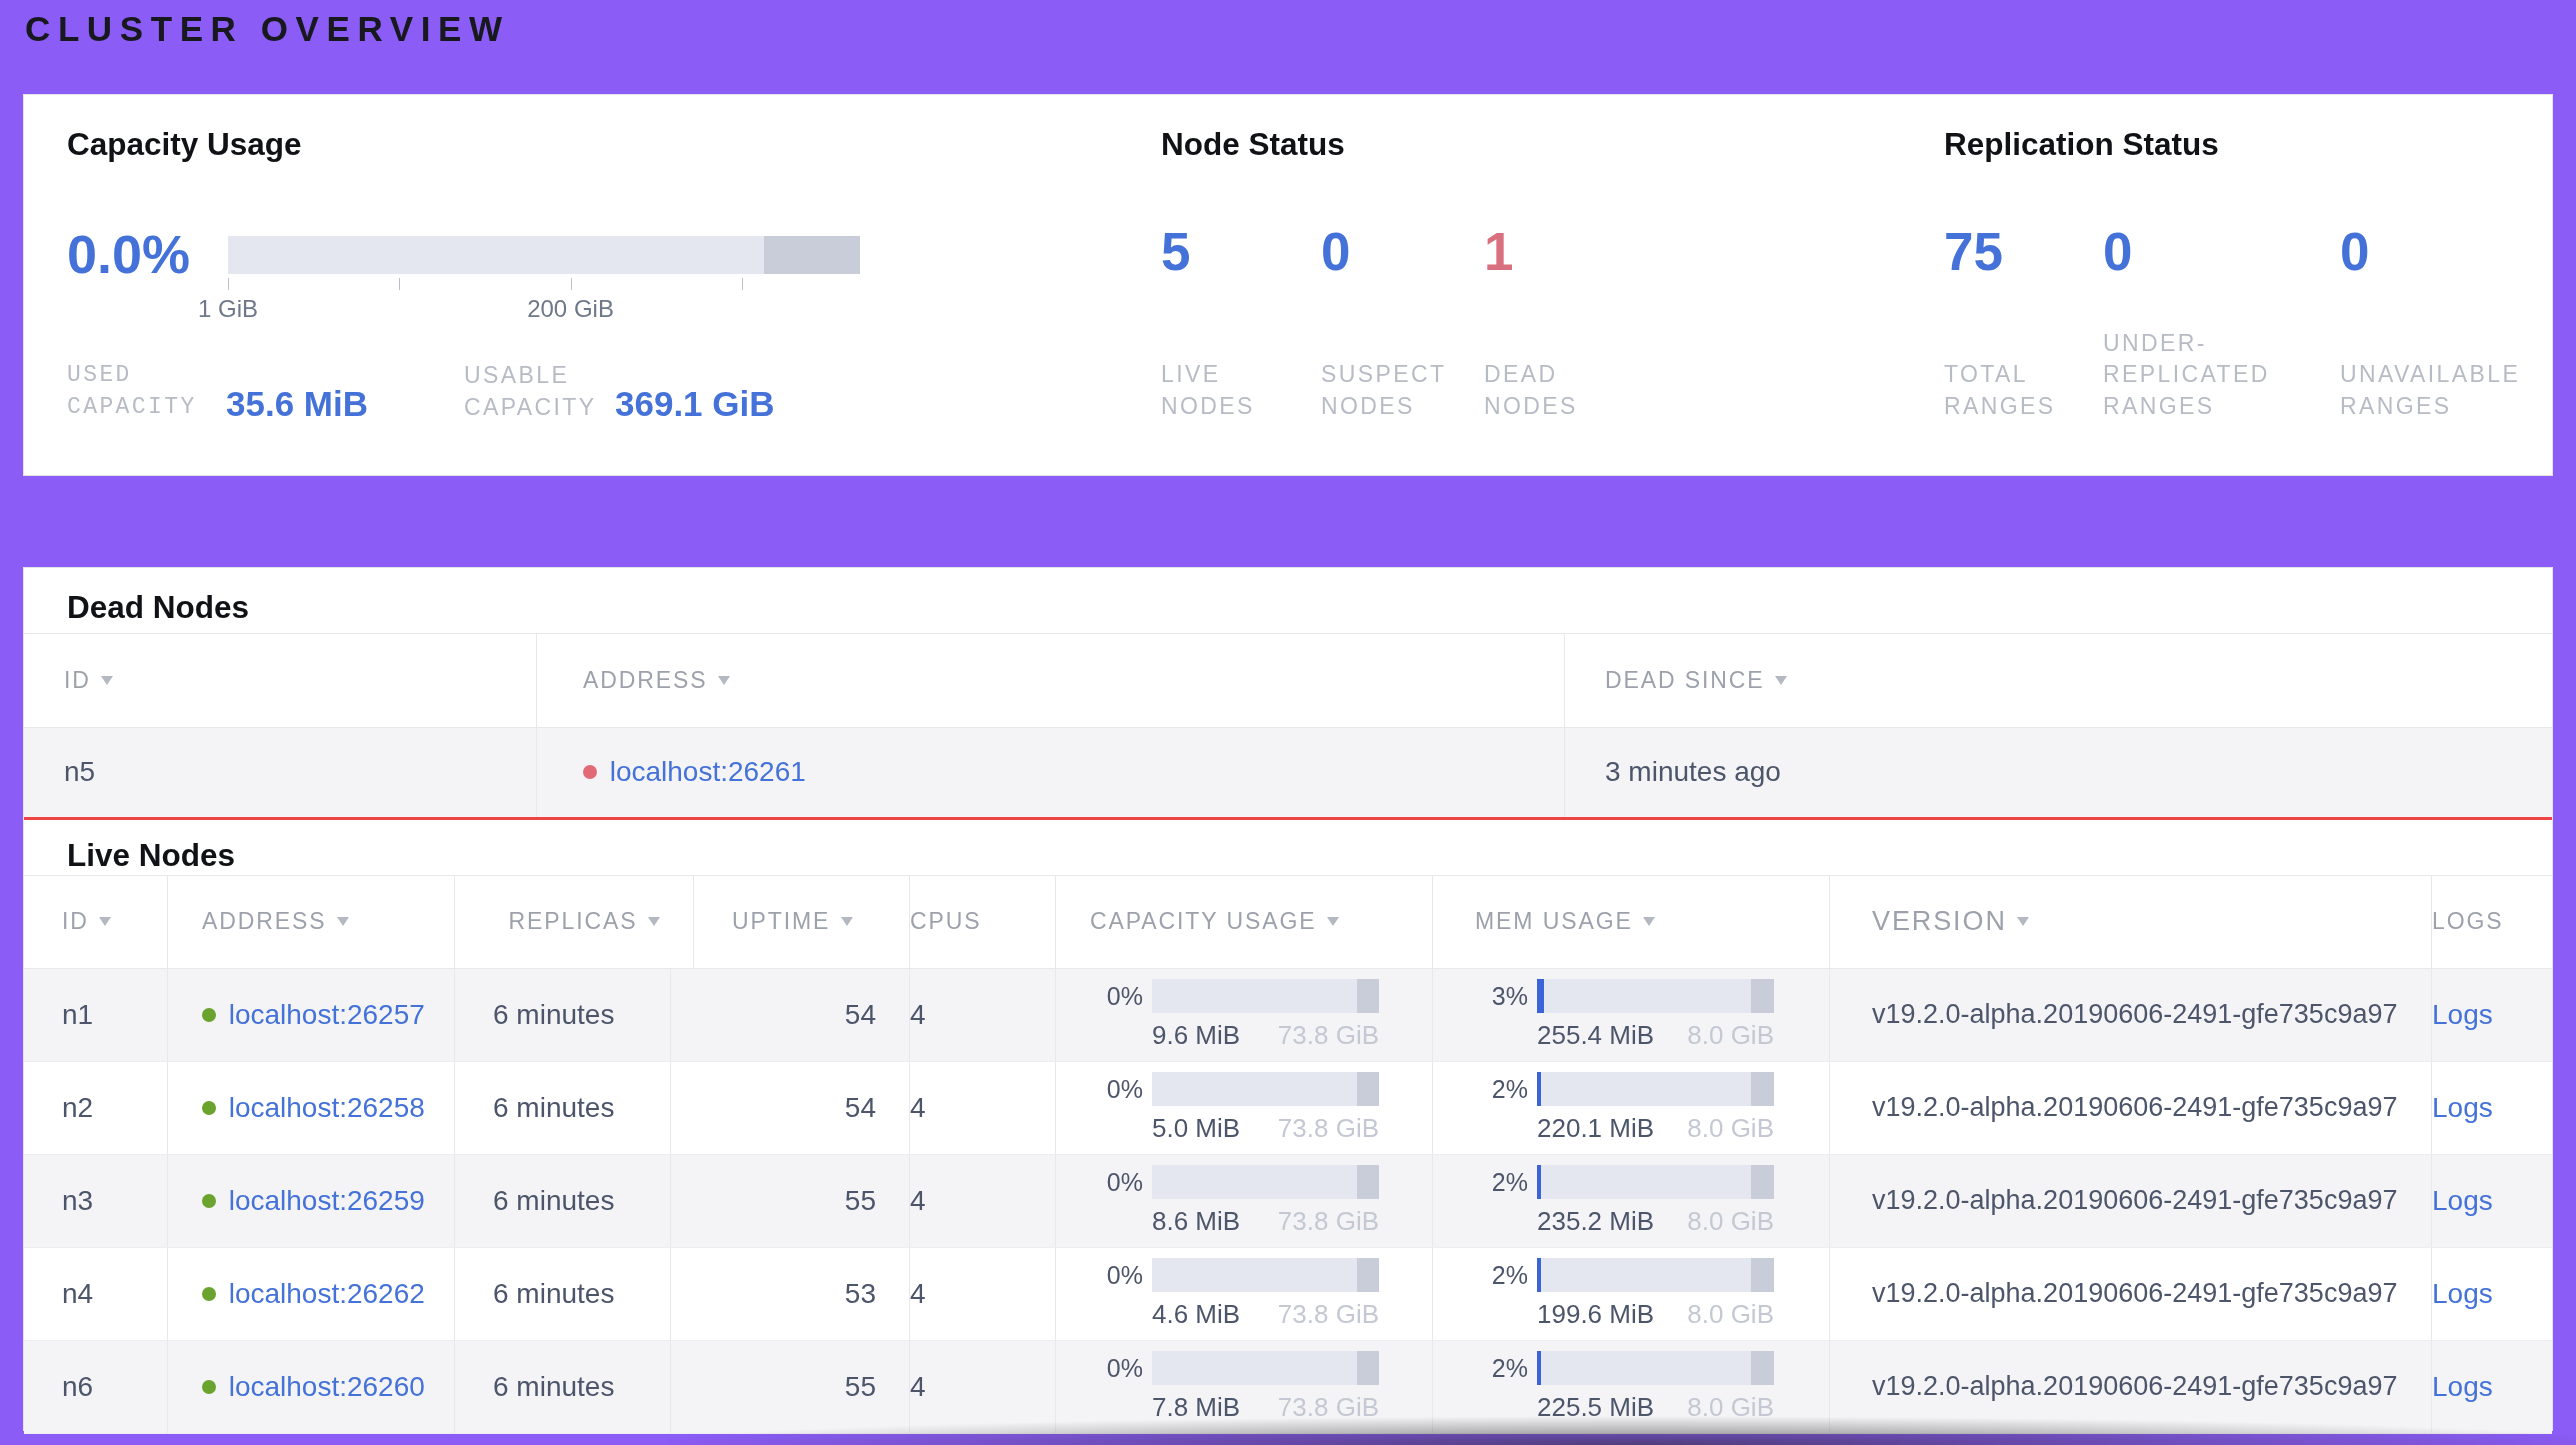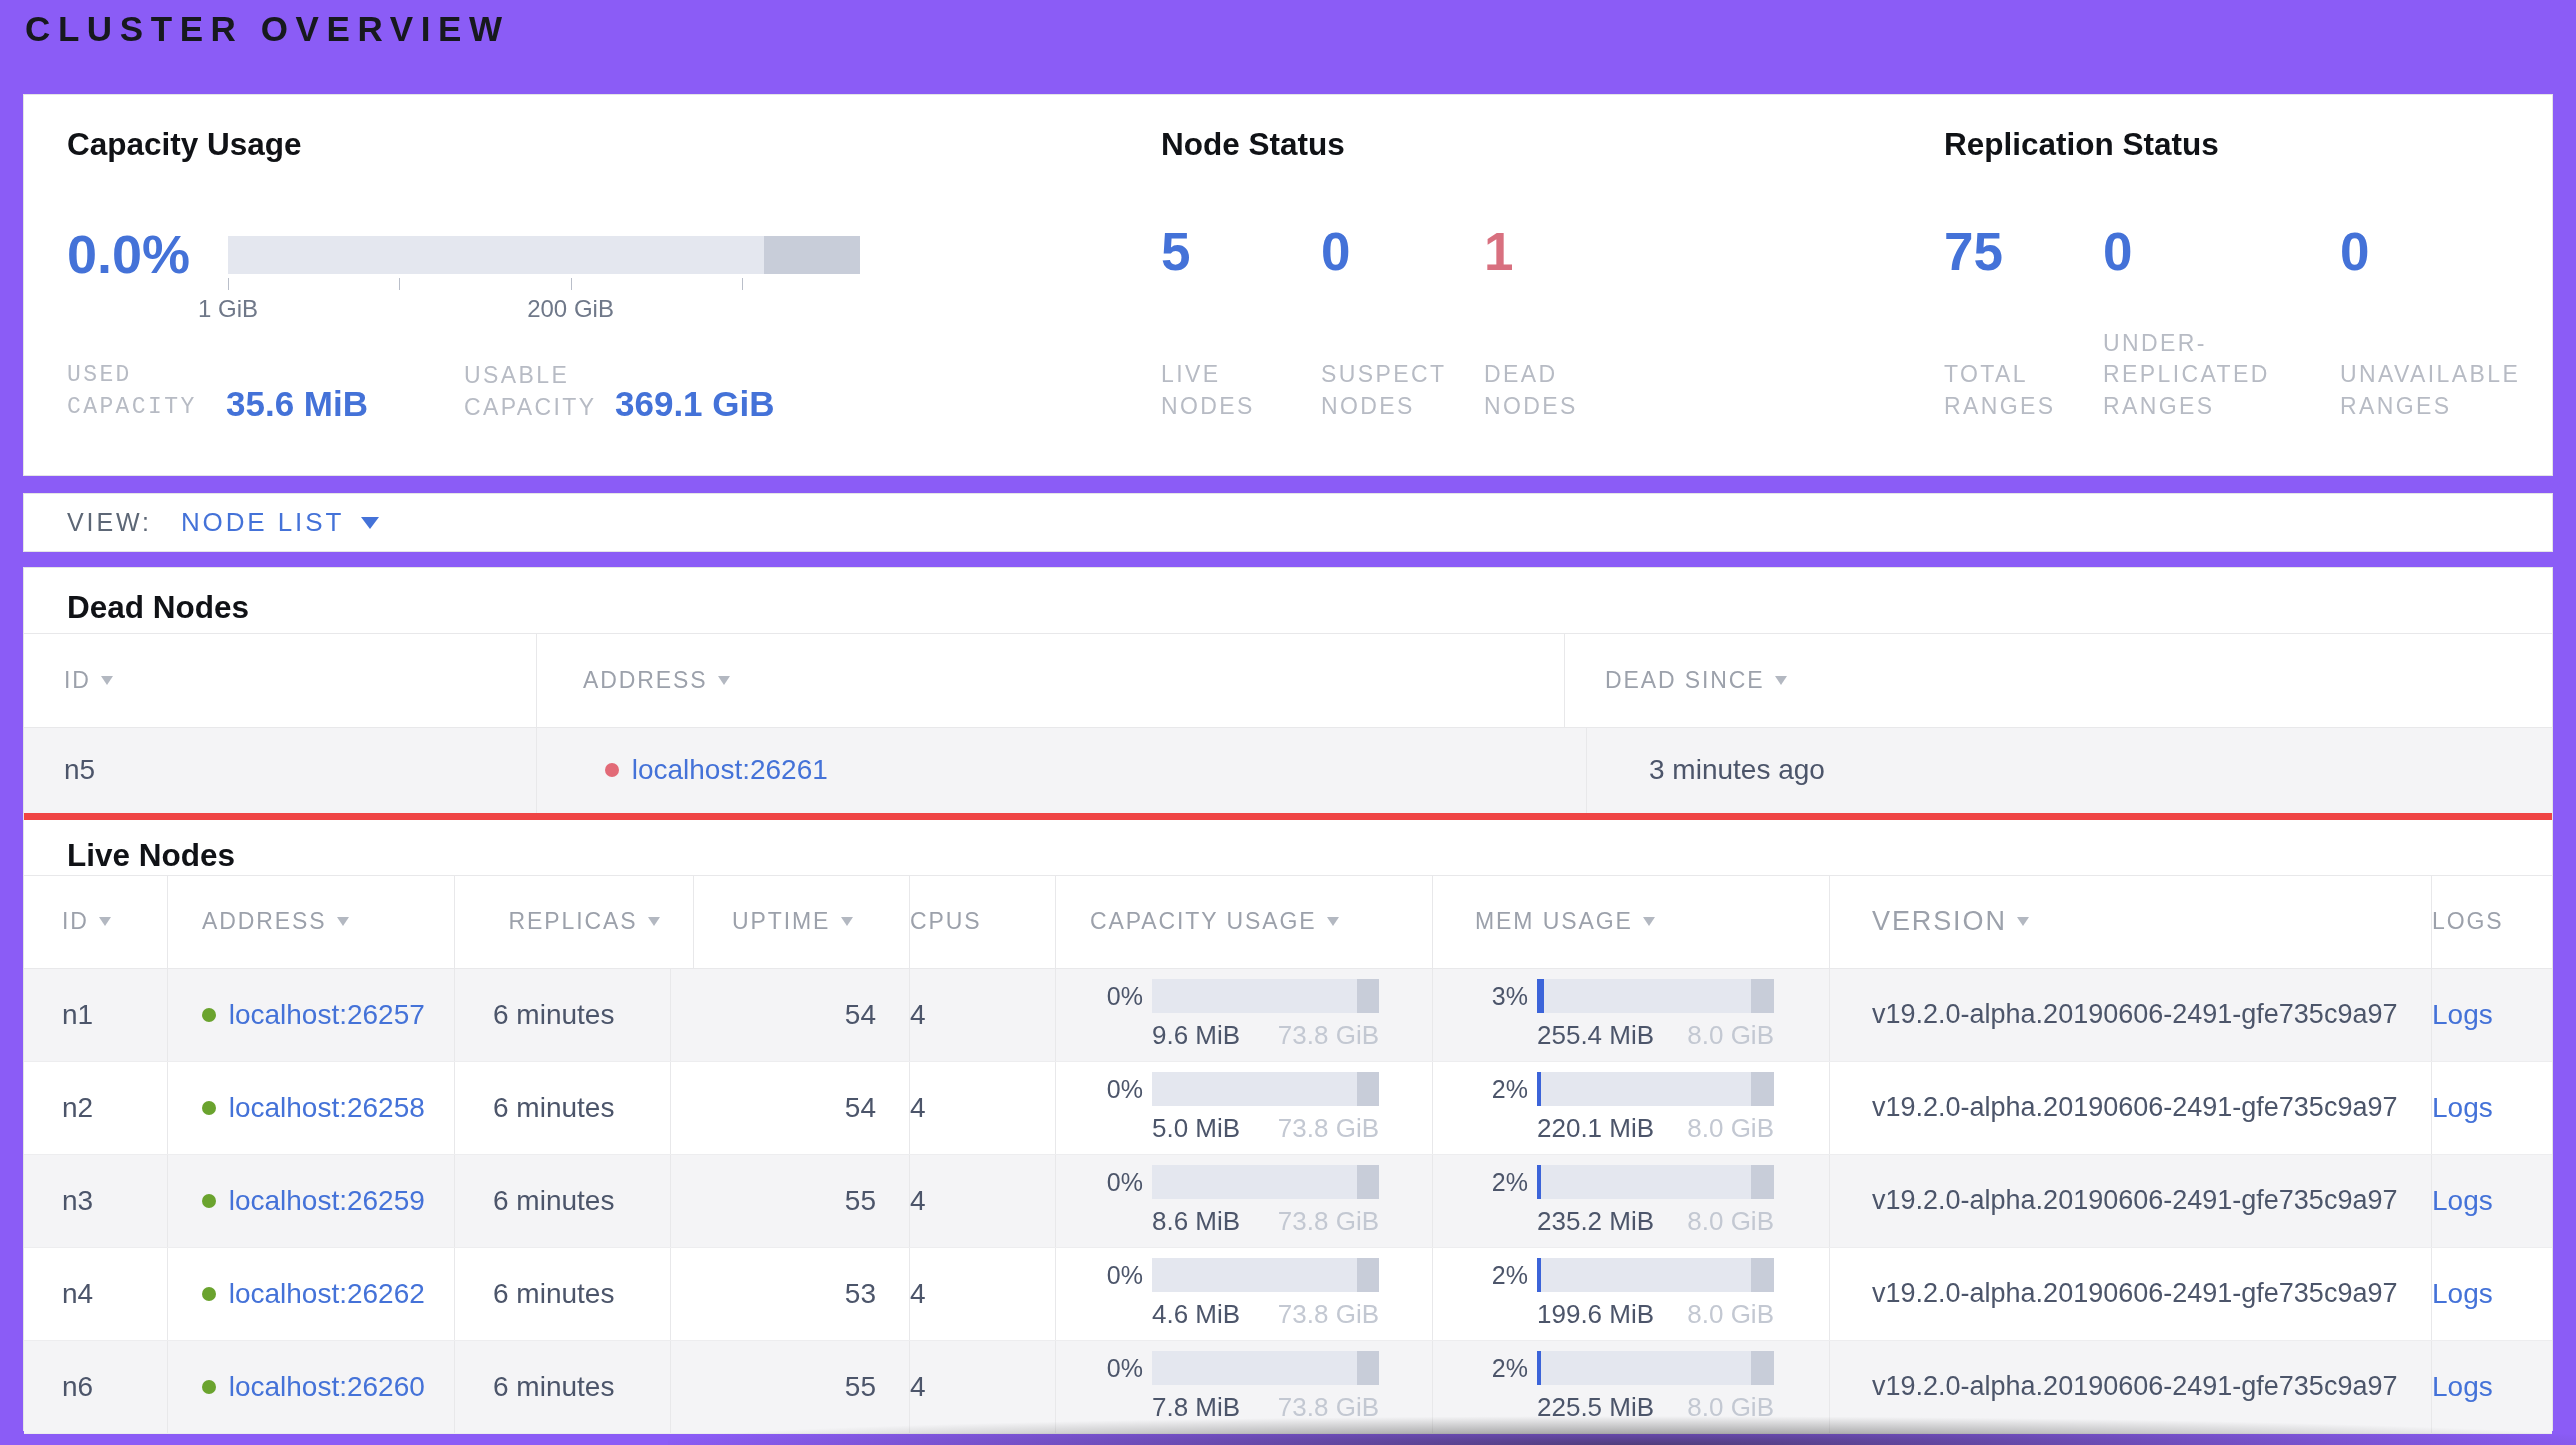--- a/index.html
+++ b/index.html
@@ -64,21 +64,21 @@
     border-top:12.4px solid var(--accent-blue);}
 
   
   .tbl-heading{font-size:31.5px;line-height:40px;font-weight:700;color:#101216;margin-left:43px;}
   .tbl-heading.dead{margin-top:19px;}
   .tbl-heading.live{margin-top:15.3px;}
   .dead-table{margin-top:5.7px;}
   .trow{display:flex;width:100%;}
   .hdr{height:95px;border-top:1px solid #e8e8ea;border-bottom:1px solid #e8e8ea;background:#fff;}
   .hdr-live{height:94px;}
-  .drow{height:92px;border-bottom:7px solid #ef4444;gap:22px;}
+  .drow{height:92px;border-bottom:3px solid #ef4444;}
   .lrow{height:93px;border-bottom:1px solid #ededef;}
   .row-stripe{background:#f4f4f6;}
   .cell{display:flex;align-items:center;padding-left:40px;font-size:28px;color:#4c556a;
     border-right:1px solid #e8e8ea;}
   .cell.last{border-right:none;}
   .hcell{font-size:23px;letter-spacing:1.9px;color:#9ca1ab;cursor:pointer;}
   .sort-arrow{display:inline-block;margin-left:10.5px;width:0;height:0;
     border-left:6.7px solid transparent;border-right:6.7px solid transparent;
     border-top:9.5px solid #b3b8c1;}
   a.link{color:var(--accent-blue);text-decoration:none;cursor:pointer;}
@@ -183,27 +183,20 @@
         <div class="stat-label rp-c2">UNDER-
 REPLICATED
 RANGES</div>
         <div class="stat-label">UNAVAILABLE
 RANGES</div>
       </div>
     </div>
 
   </section>
 
-  <section class="card view-bar">
-    <span class="view-label">VIEW:</span>
-    <span class="view-select">
-      <span class="sel-text">NODE LIST</span>
-      <i class="tri-blue"></i>
-    </span>
-  </section>
 
   <section class="card tables-card">
 
     <h2 class="tbl-heading dead">Dead Nodes</h2>
 
     <div class="dead-table">
       <div class="trow hdr">
         <div class="cell hcell d-id">
           <span>ID</span>
           <i class="sort-arrow"></i>

